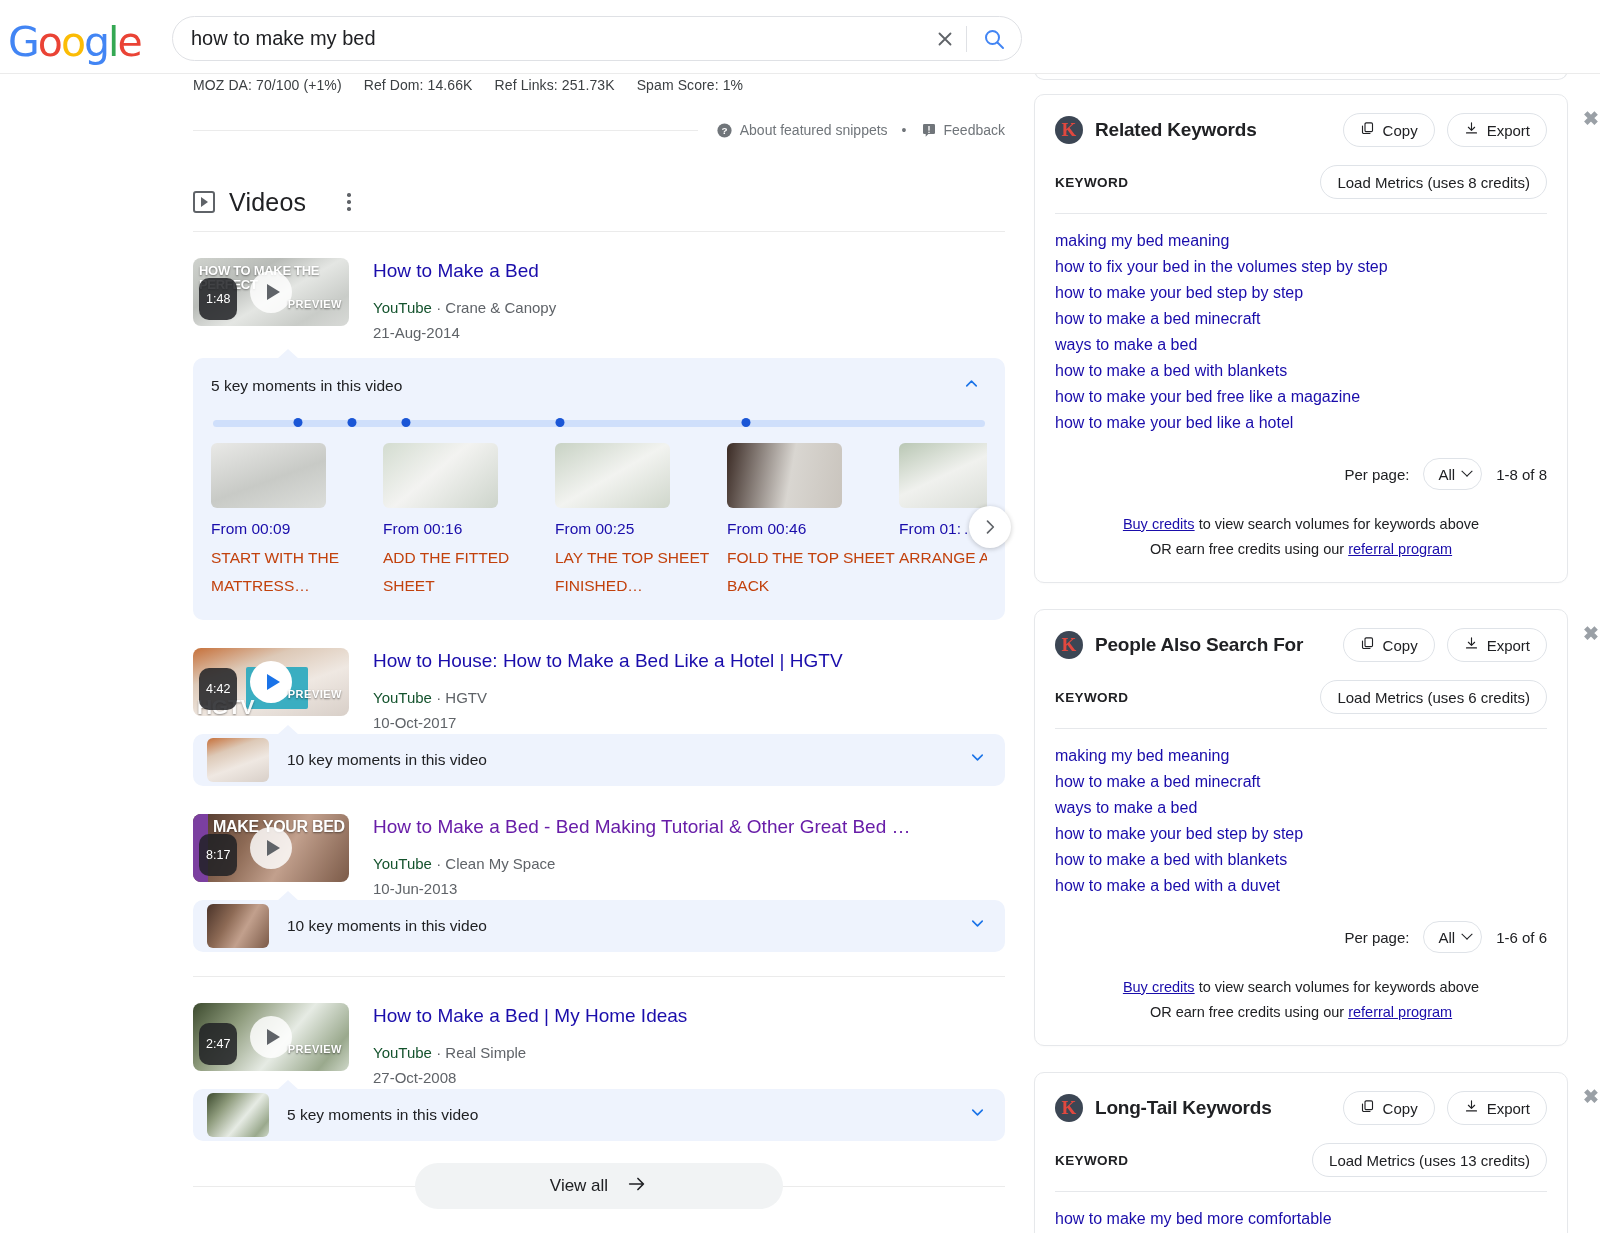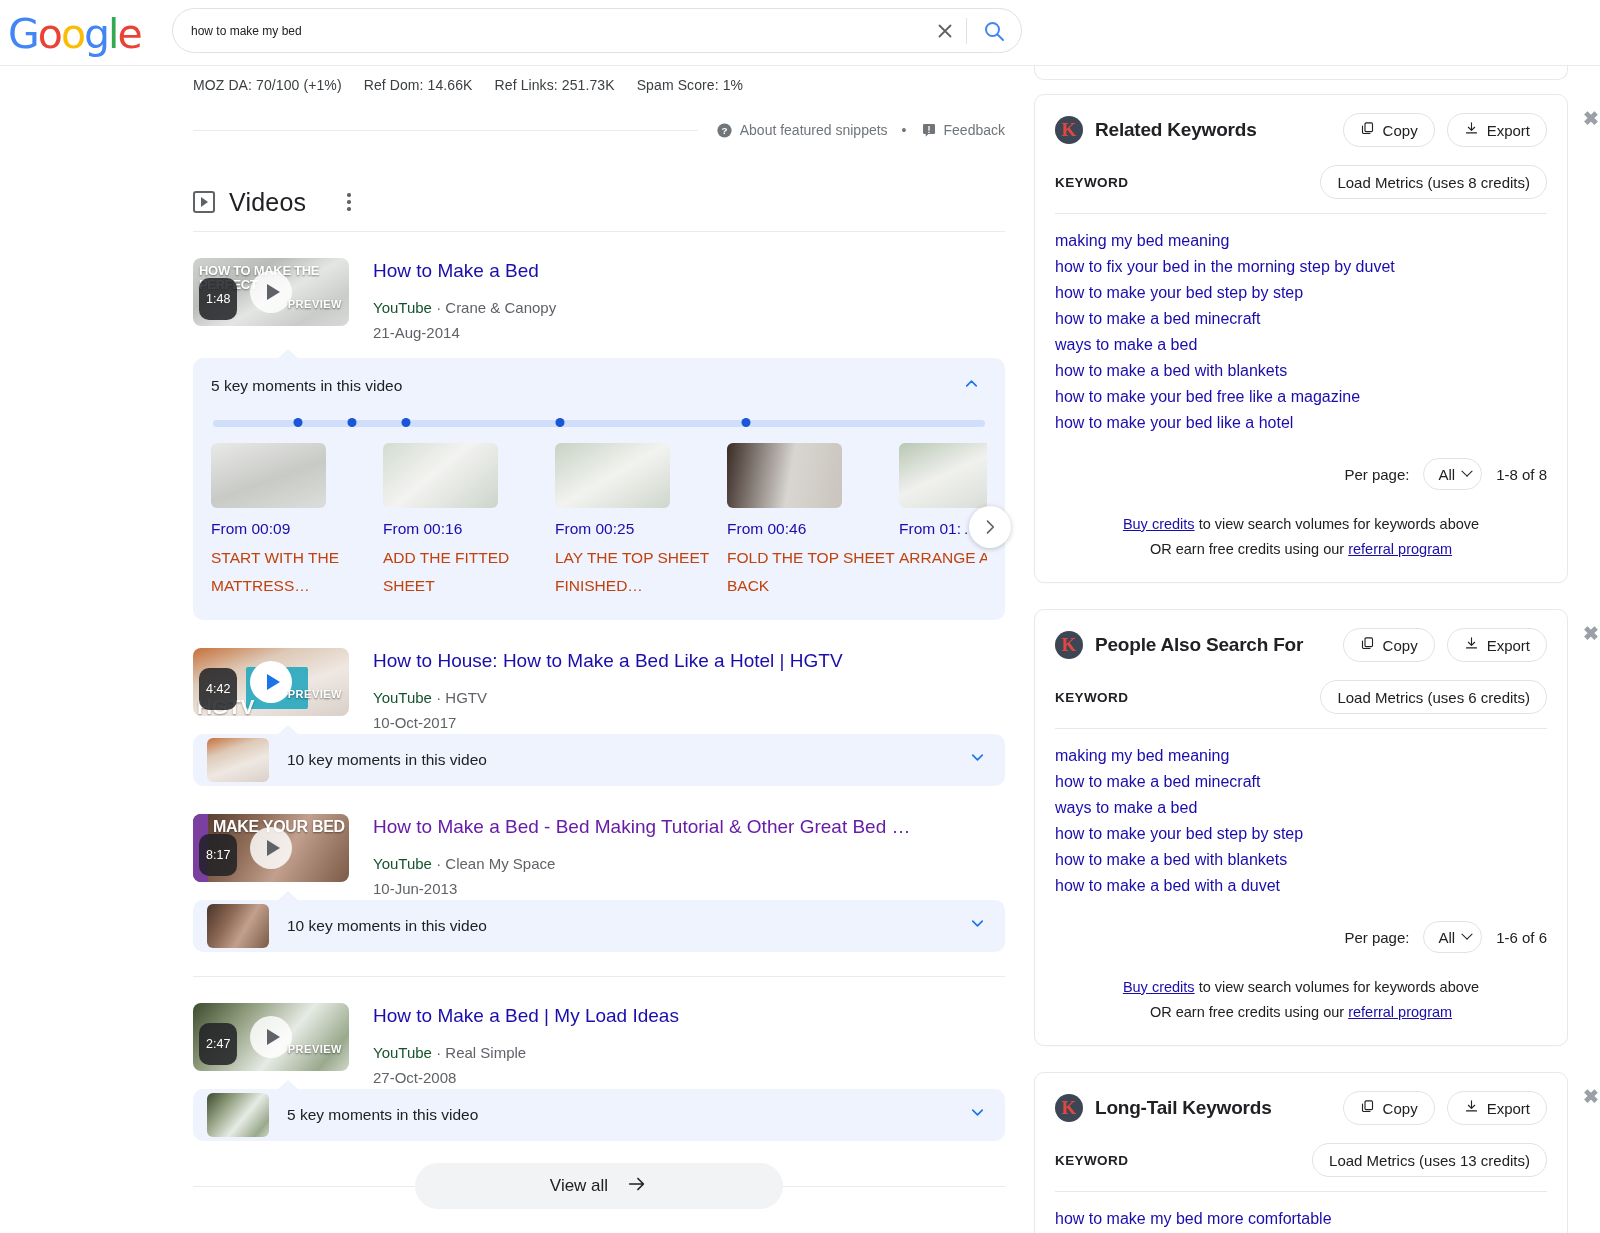--- a/index.html
+++ b/index.html
@@ -8,21 +8,21 @@
     width:1600px; height:1233px;
     background:#ffffff;
     font-family:"Liberation Sans", sans-serif;
     color:#202124;
     overflow:hidden;
     position:relative;
   }
 
   
   .header {
-    position:absolute; left:0; top:0; width:1600px; height:66px;
+    position:absolute; left:0; top:8px; width:1600px; height:66px;
     background:#fff; z-index:40;
     border-bottom:1px solid #ebebeb;
   }
   .glogo {
     position:absolute; left:8px; top:14px;
     font-size:41px; line-height:41px; letter-spacing:-2px;
     font-family:"DejaVu Sans", sans-serif; font-weight:400;
     user-select:none;
   }
   .glogo span:nth-child(1){color:#4285F4;}
@@ -32,21 +32,21 @@
   .glogo span:nth-child(5){color:#34A853;}
   .glogo span:nth-child(6){color:#EA4335;}
 
   .searchbox {
     position:absolute; left:172px; top:8px; width:850px; height:45px;
     border:1px solid #dfe1e5; border-radius:24px; background:#fff;
     display:flex; align-items:center;
   }
   .search-input {
     flex:1; border:none; outline:none; background:transparent;
-    font-size:12px; color:#202124; padding:0 18px;
+    font-size:20px; color:#202124; padding:0 18px;
     font-family:"Liberation Sans", sans-serif;
   }
   .clear-x {
     width:34px; height:34px; margin-right:4px; cursor:pointer;
     display:flex; align-items:center; justify-content:center;
     color:#70757a;
   }
   .vdivider { width:1px; height:26px; background:#dfe1e5; }
   .search-go {
     width:54px; height:40px; cursor:pointer;
@@ -461,21 +461,21 @@
     <div class="vid">
       <div class="thumb">
         <div class="bg tb4"></div>
         <div class="play">
             <i></i>
           </div>
         <div class="dur">2:47</div>
         <div class="prev">PREVIEW</div>
       </div>
       <div class="vmeta">
-        <div class="vtitle">How to Make a Bed | My Load Ideas</div>
+        <div class="vtitle">How to Make a Bed | My Home Ideas</div>
         <div class="vsrc">
           <b>YouTube</b>
           <span> · </span>
           <span>Real Simple</span>
         </div>
         <div class="vdate">27-Oct-2008</div>
       </div>
     </div>
 
     <div class="kmc-wrap">
@@ -533,21 +533,21 @@
           </div>
         </div>
       </div>
       <div class="p-sub">
         <div class="p-kw">KEYWORD</div>
         <div class="pill">Load Metrics (uses 8 credits)</div>
       </div>
       <div class="p-divider"></div>
       <div class="kw-list">
         <a>making my bed meaning</a>
-        <a>how to fix your bed in the morning step by duvet</a>
+        <a>how to fix your bed in the volumes step by step</a>
         <a>how to make your bed step by step</a>
         <a>how to make a bed minecraft</a>
         <a>ways to make a bed</a>
         <a>how to make a bed with blankets</a>
         <a>how to make your bed free like a magazine</a>
         <a>how to make your bed like a hotel</a>
       </div>
       <div class="p-pager">
         <span class="lbl">Per page:</span>
         <span class="sel">

